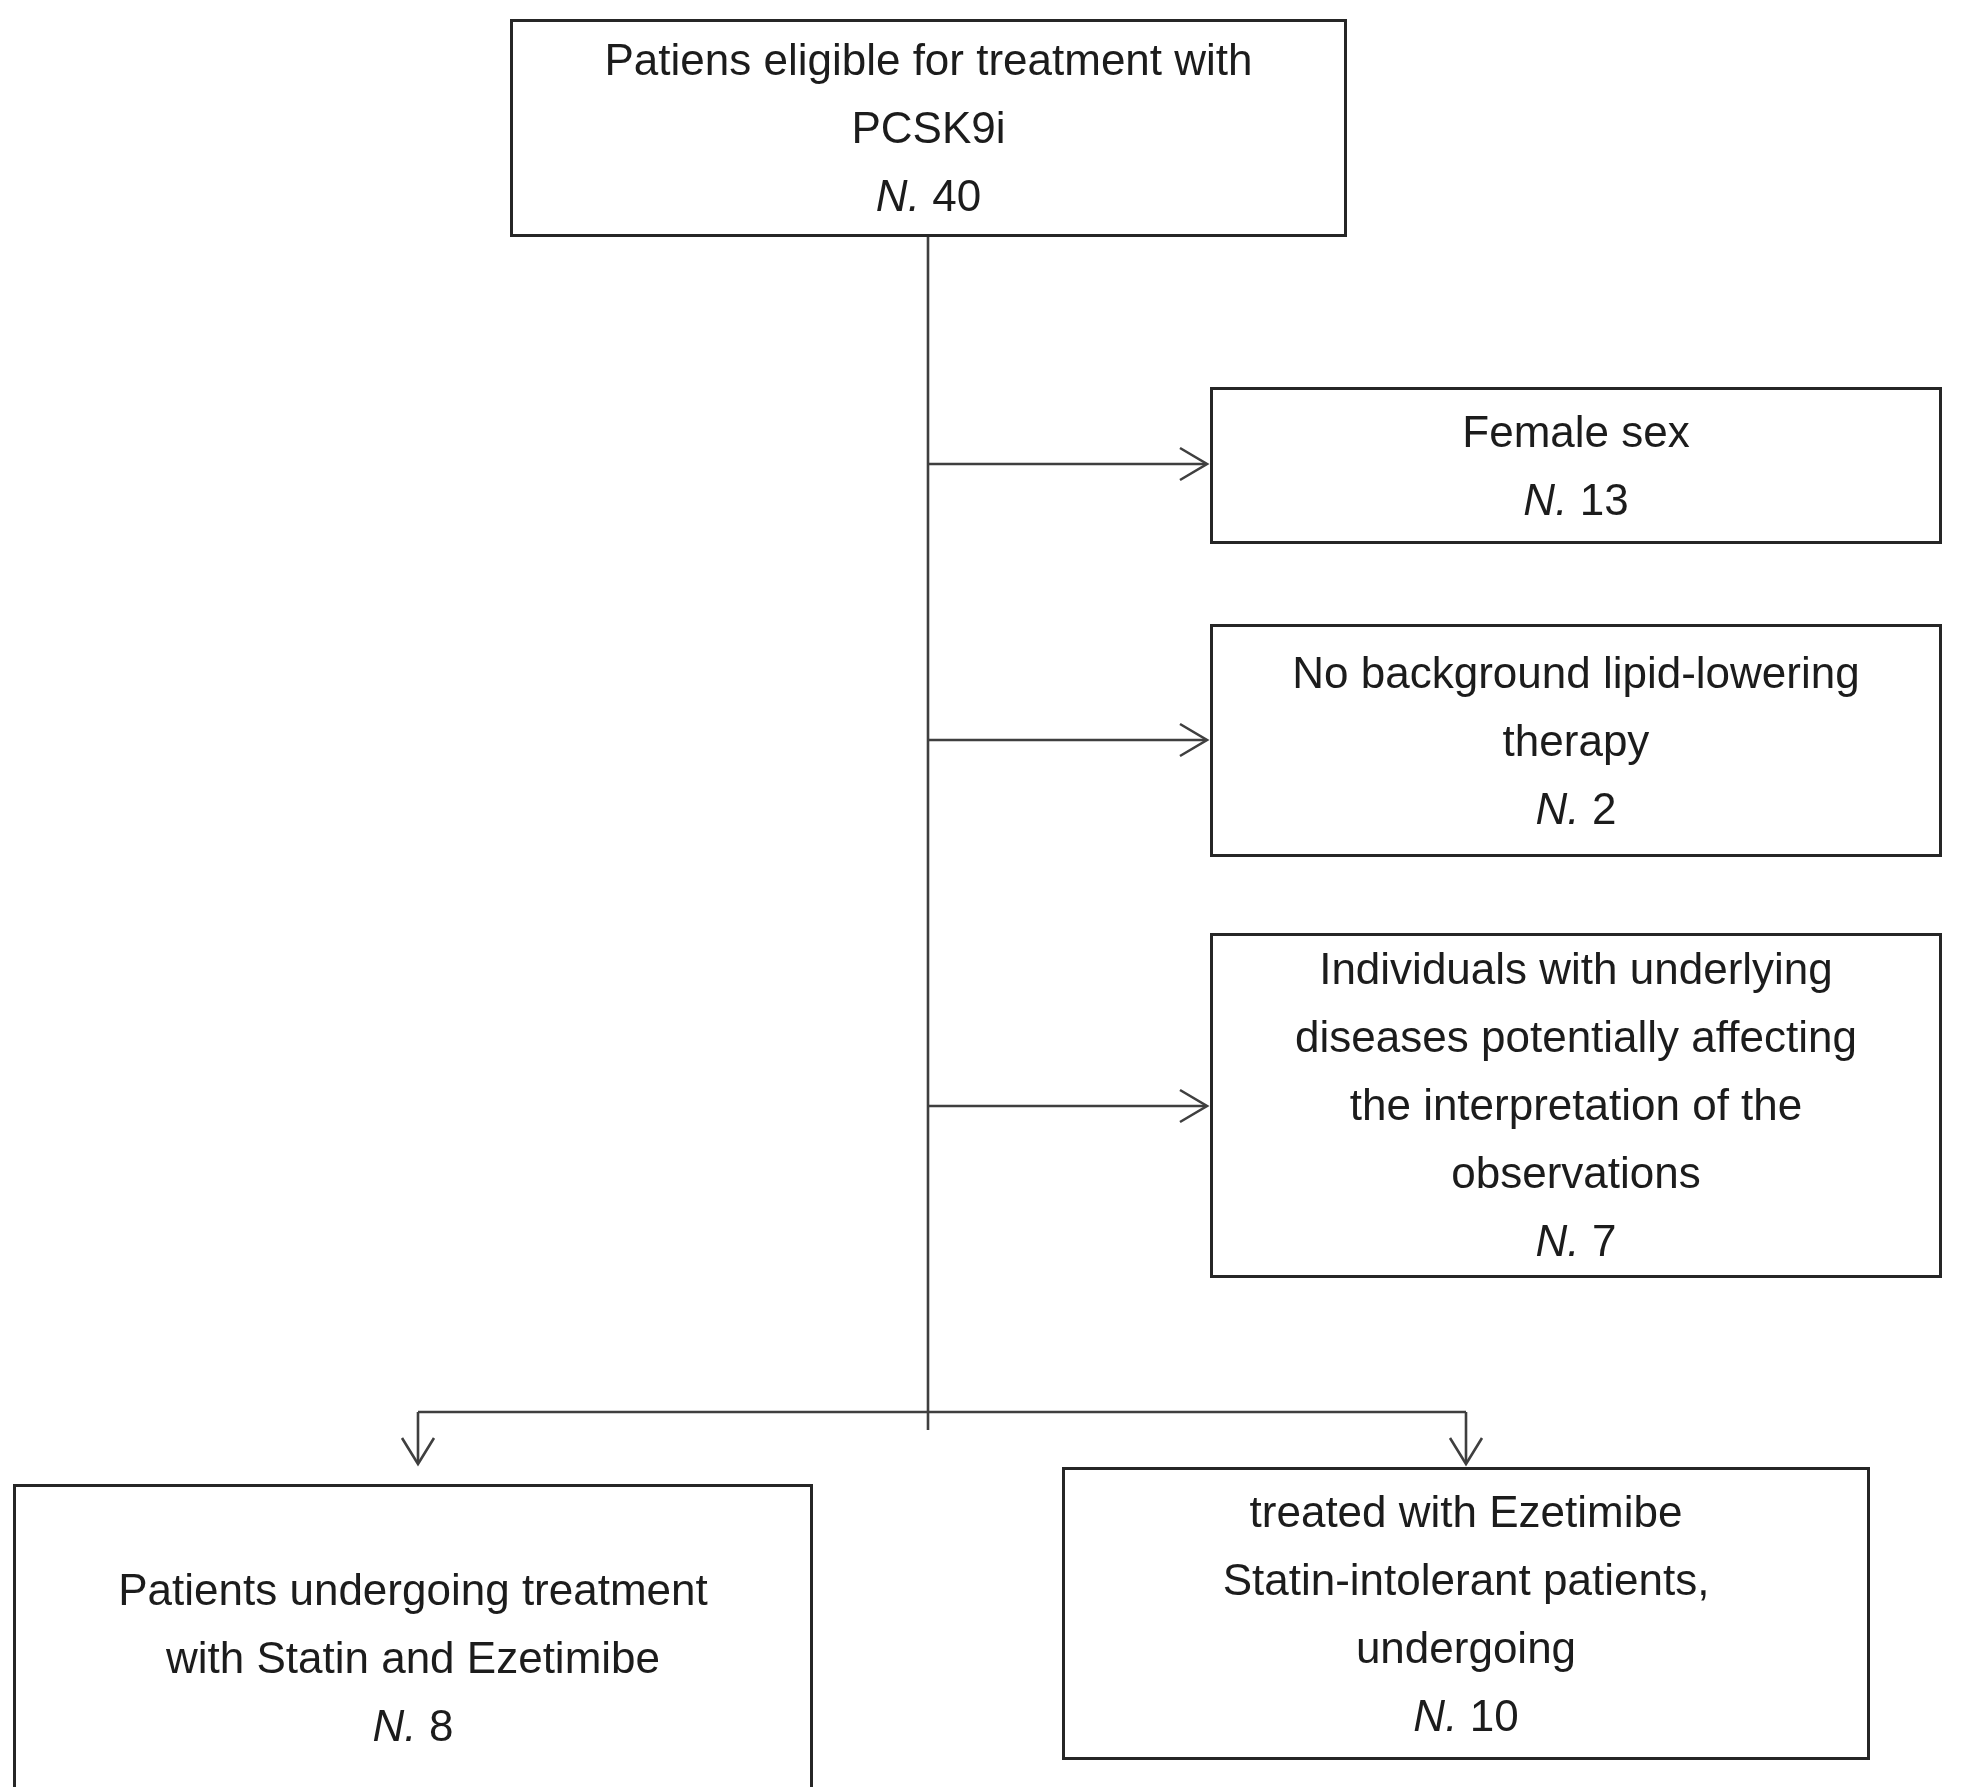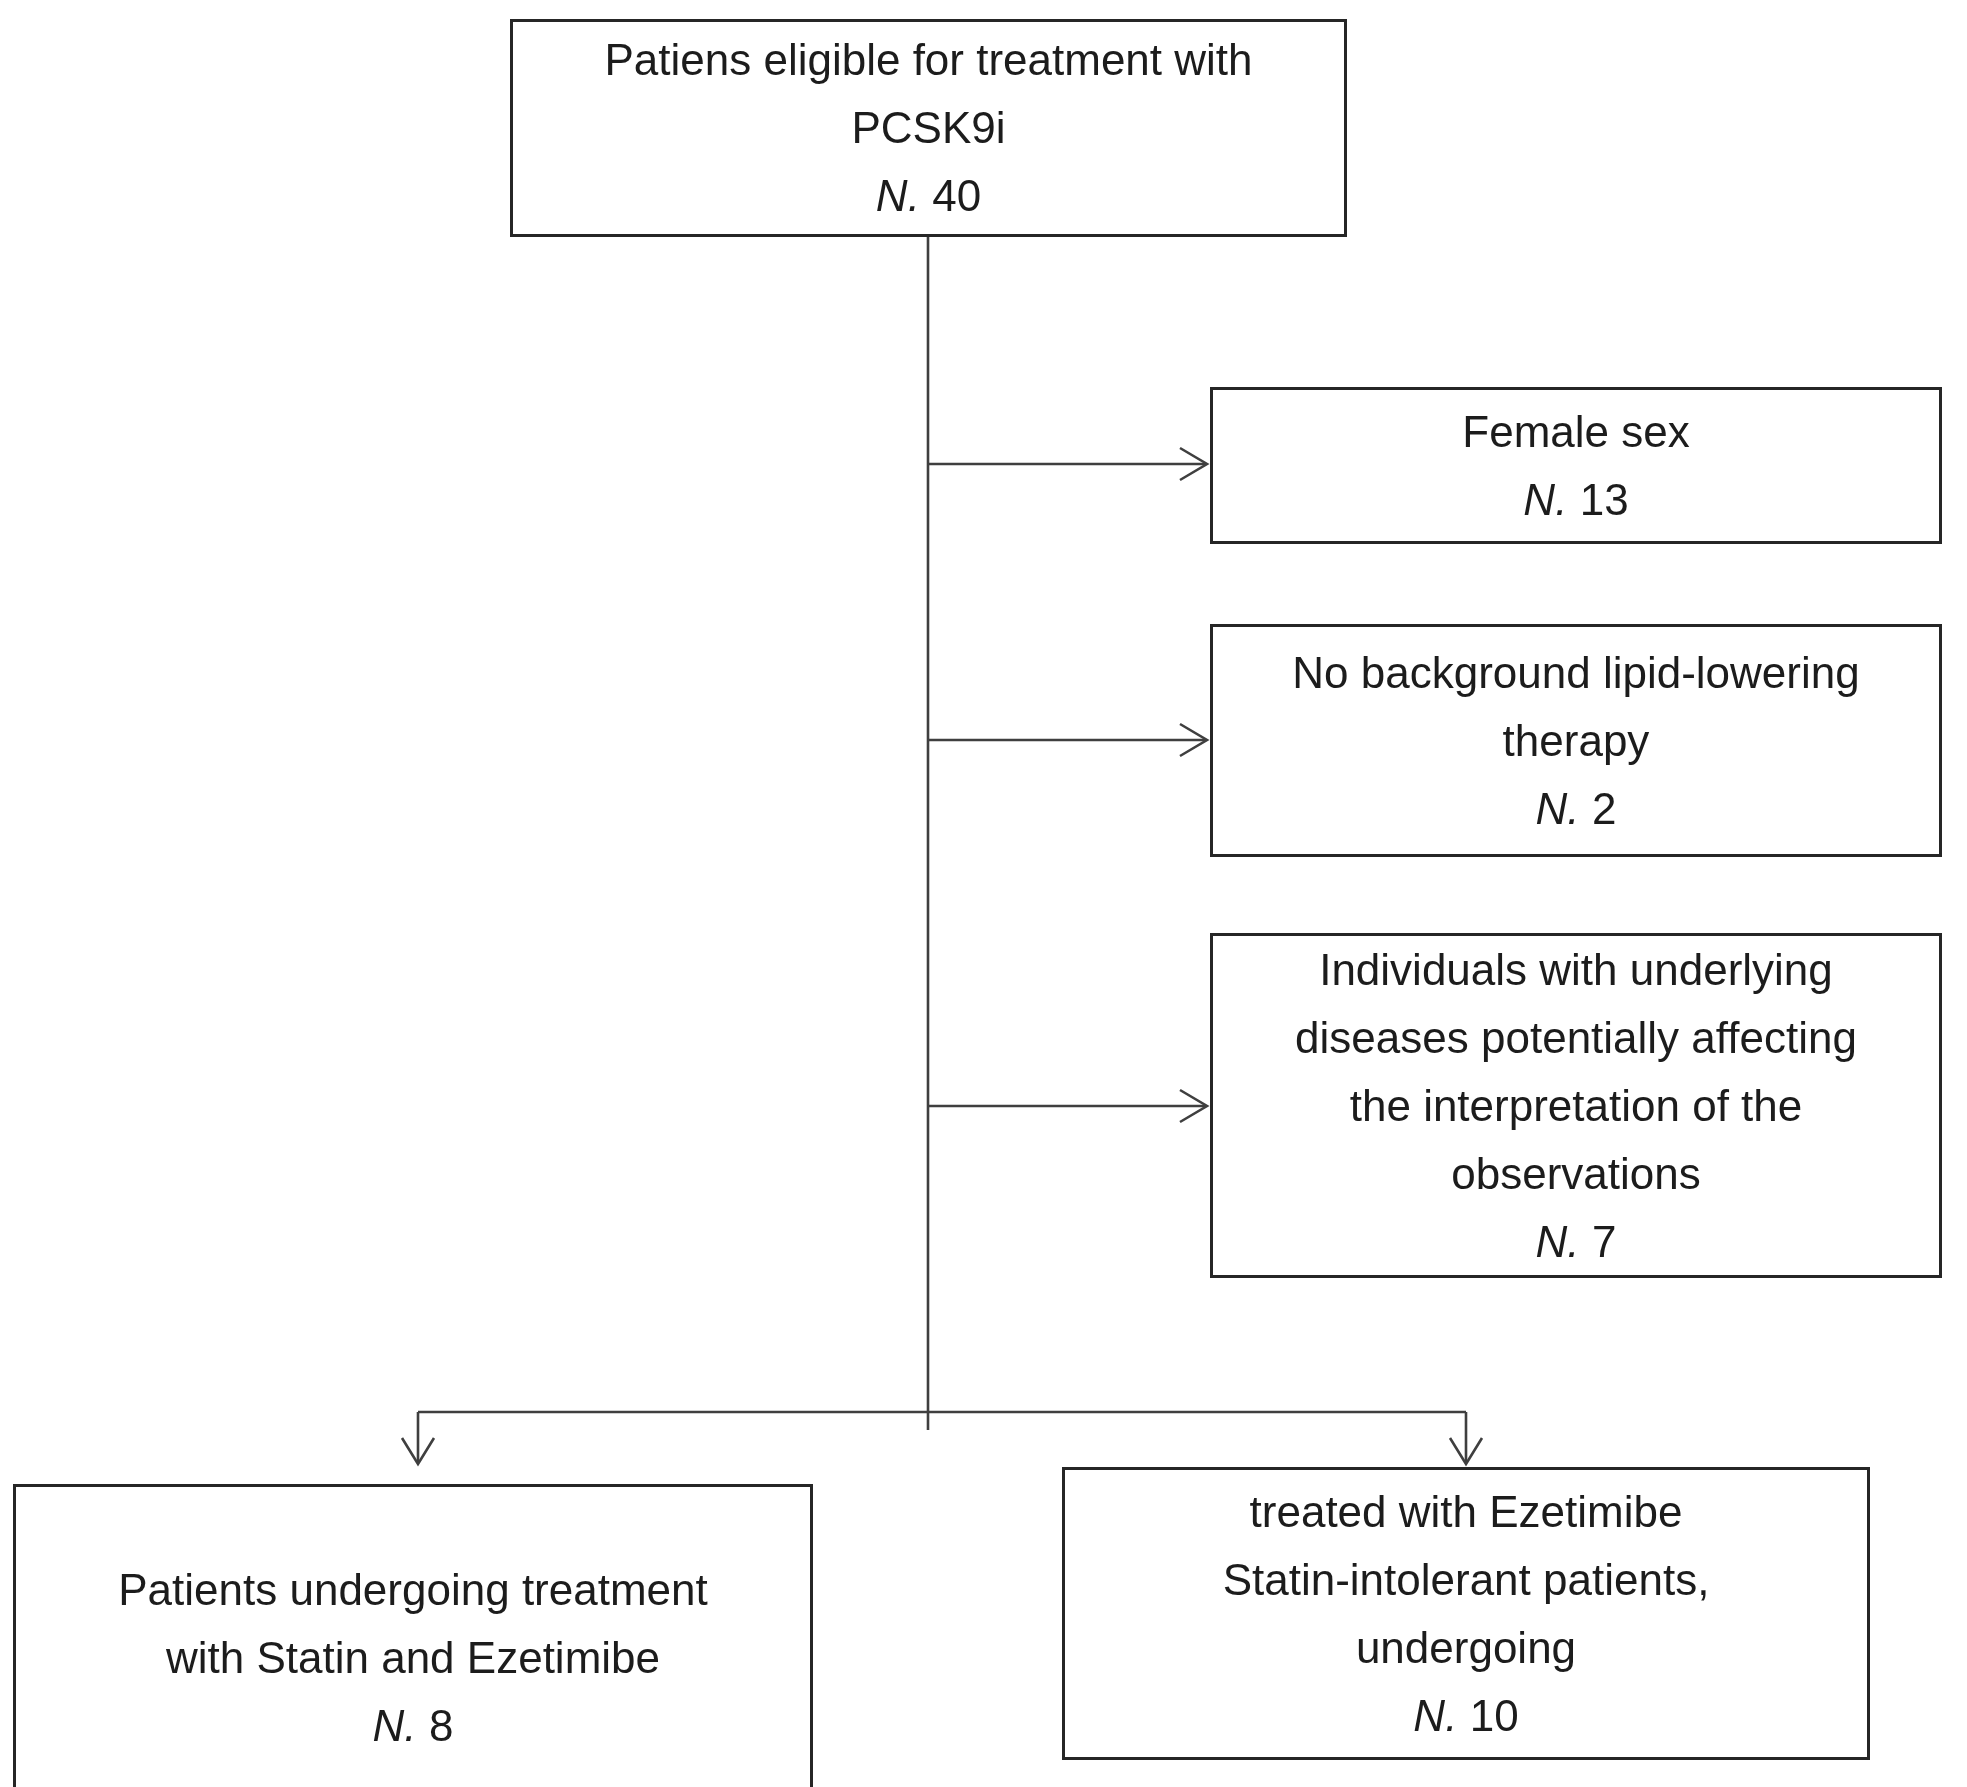--- a/index.html
+++ b/index.html
@@ -80,21 +80,21 @@
     <div class="line">Female sex</div>
     <div class="line"><span class="n">N.</span><span>13</span></div>
   </div>
 
   <div class="box" style="left:1210px;top:624px;width:732px;height:233px;">
     <div class="line">No background lipid-lowering</div>
     <div class="line">therapy</div>
     <div class="line"><span class="n">N.</span><span>2</span></div>
   </div>
 
-  <div class="box" style="left:1210px;top:933px;width:732px;height:345px;">
+  <div class="box" style="left:1210px;top:933px;width:732px;height:345px;justify-content:flex-end;">
     <div class="line">Individuals with underlying</div>
     <div class="line">diseases potentially affecting</div>
     <div class="line">the interpretation of the</div>
     <div class="line">observations</div>
     <div class="line"><span class="n">N.</span><span>7</span></div>
   </div>
 
   <div class="box" style="left:13px;top:1484px;width:800px;height:348px;">
     <div class="line">Patients undergoing treatment</div>
     <div class="line">with Statin and Ezetimibe</div>

